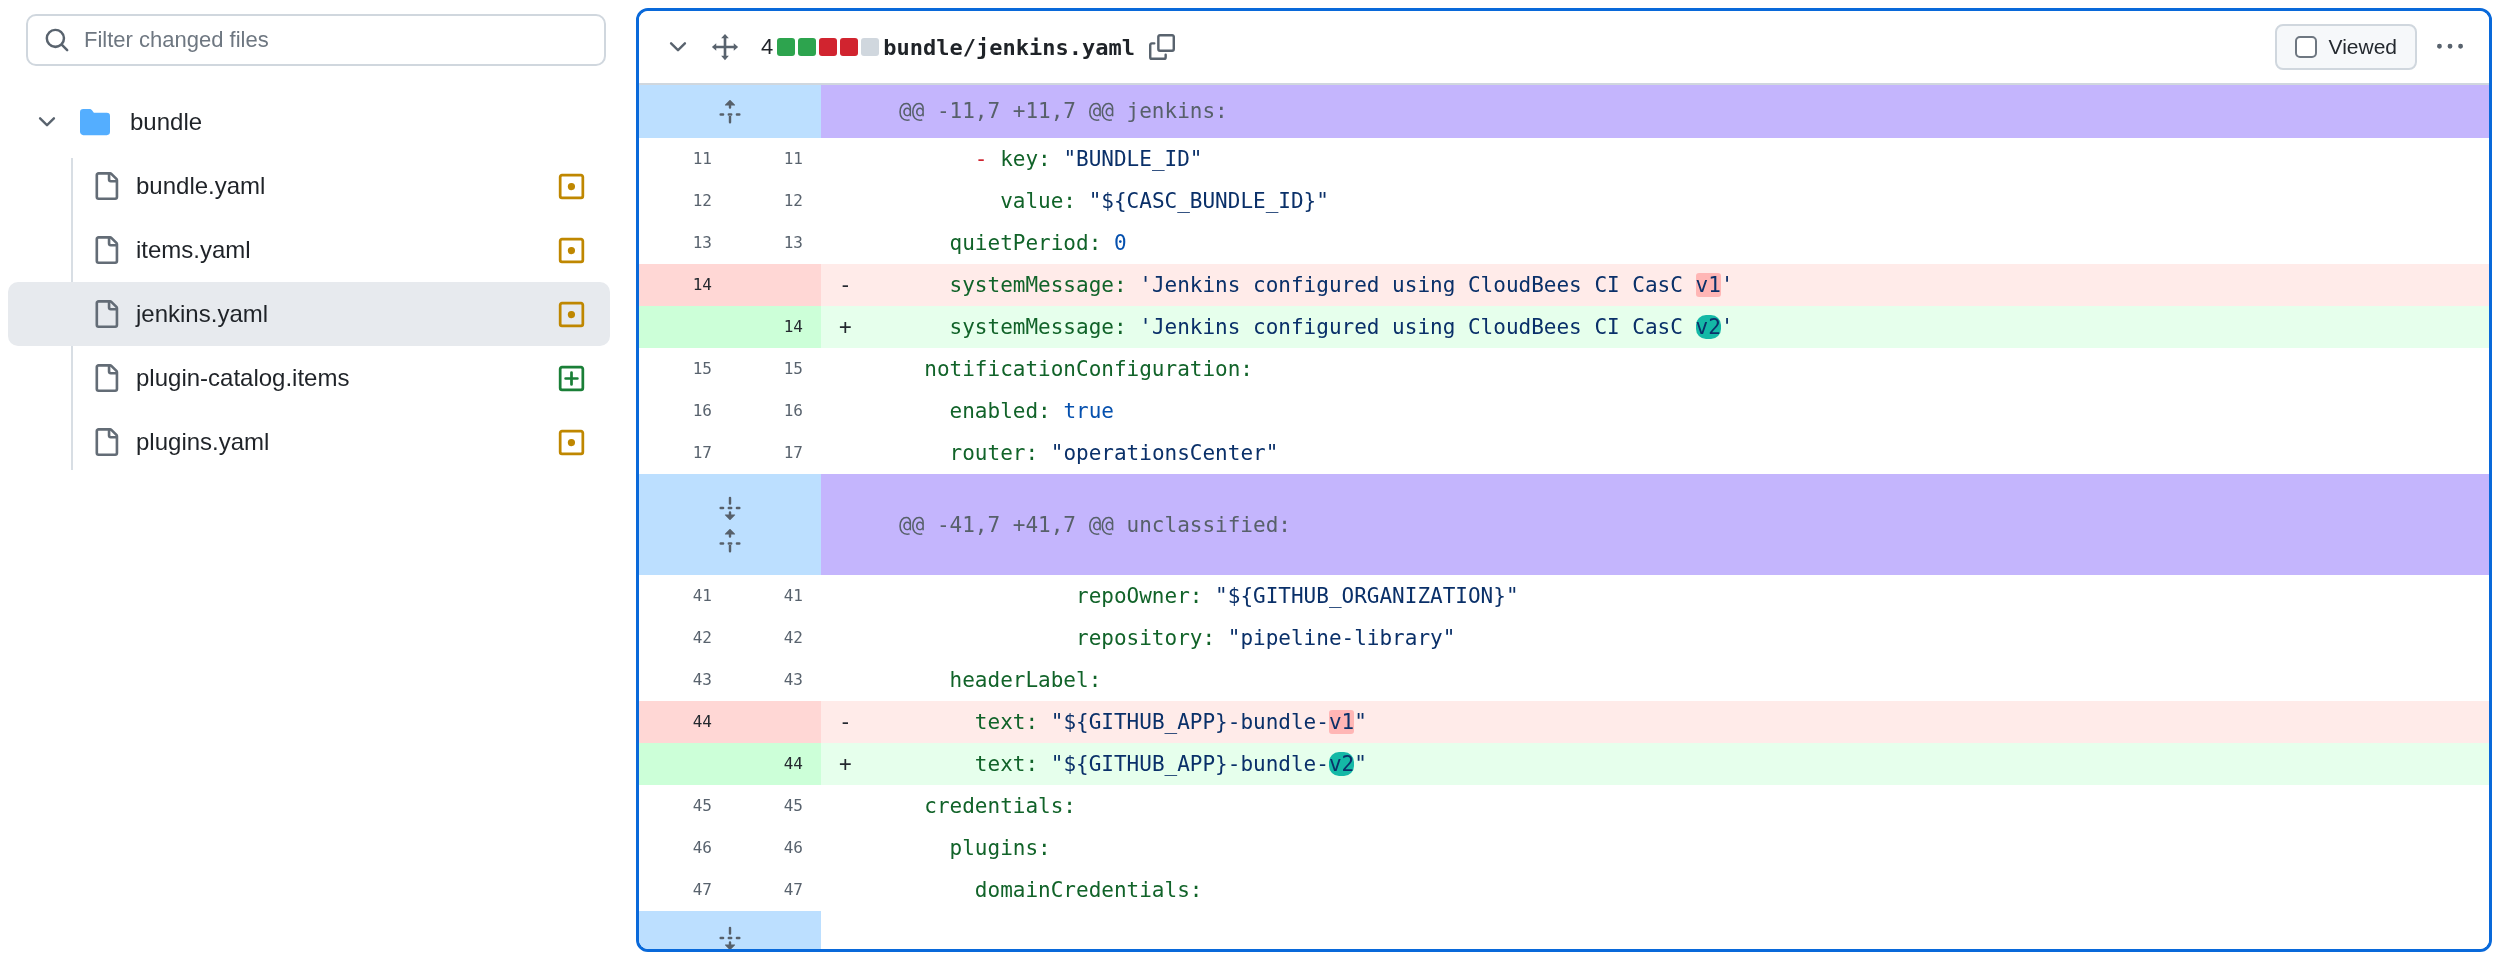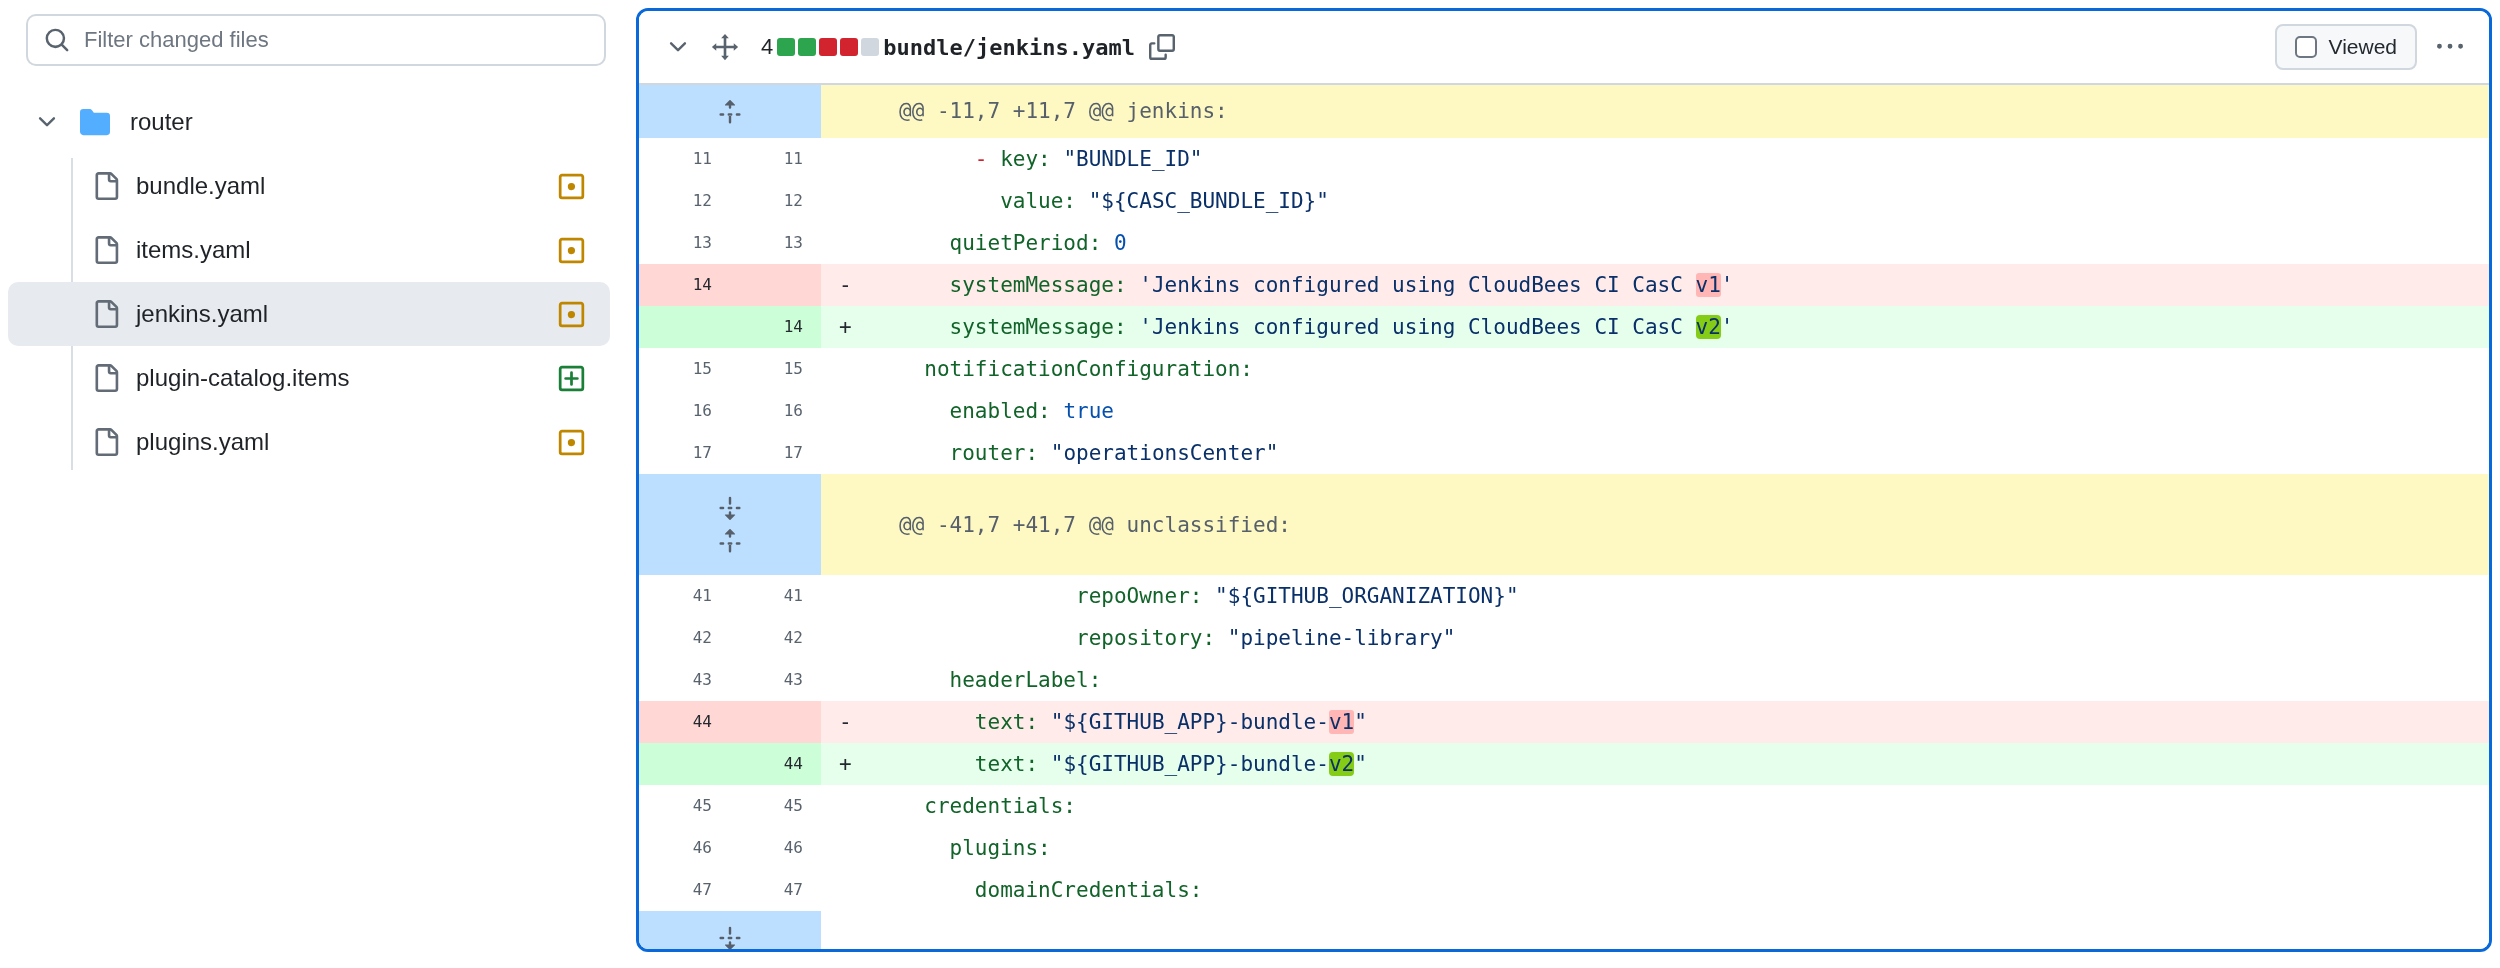--- a/index.html
+++ b/index.html
@@ -61,30 +61,30 @@
   .drow.del .num { background:#ffd7d5; color:#24292f; }
   .drow.del .code { background:#ffebe9; }
   .drow.add .num { background:#ccffd8; color:#24292f; }
   .drow.add .code { background:#e6ffec; }
 
   .drow.hunkrow { grid-template-columns:182px 1fr; height:53px; line-height:53px; }
   .drow.hunkrow.tall { height:101px; line-height:normal;border-radius:14px; }
   .hunk-gutter { background:#bcdfff; display:flex; flex-direction:column; align-items:center;
     justify-content:center; gap:7px; cursor:pointer; }
   .hunk-gutter svg { width:26px; height:26px; fill:#57606a; display:block; }
-  .hunk-text { background:#fef9c3; color:#57606a; padding-left:78px; display:flex; align-items:center; white-space:pre; }
+  .hunk-text { background:#c4b5fd; color:#57606a; padding-left:78px; display:flex; align-items:center; white-space:pre; }
   .drow.bottomrow .hunk-text { background:#ffffff; }
 
   .tk-pln { color:#1f2328; }
   .tk-key { color:#116329; }
   .tk-str { color:#0a3069; }
   .tk-num { color:#0550ae; }
   .tk-dash { color:#cf222e; }
   .hl-del { background:rgba(255,129,130,.5); border-radius:3px; }
-  .hl-add { background:#84cc16; border-radius:4px; }
+  .hl-add { background:#14b8a6; border-radius:10px; }
 </style>
 </head>
 <body>
 
 <svg width="0" height="0" style="position:absolute">
   <symbol id="i-search" viewBox="0 0 16 16">
       <path d="M10.68 11.74a6 6 0 0 1-7.922-8.982 6 6 0 0 1 8.982 7.922l3.04 3.04a.749.749 0 0 1-.326 1.275.749.749 0 0 1-.734-.215ZM11.5 7a4.499 4.499 0 1 0-8.997 0A4.499 4.499 0 0 0 11.5 7Z"></path>
     </symbol>
   <symbol id="i-chevron-down" viewBox="0 0 16 16">
       <path d="M12.78 5.22a.749.749 0 0 1 0 1.06l-4.25 4.25a.749.749 0 0 1-1.06 0L3.22 6.28a.749.749 0 1 1 1.06-1.06L8 8.939l3.72-3.719a.749.749 0 0 1 1.06 0Z"></path>
@@ -130,21 +130,21 @@
   <div class="tree">
     <div class="guide-line"></div>
 
     <div class="tree-row folder-row">
       <svg class="chev">
           <use href="#i-chevron-down"></use>
         </svg>
       <svg class="fold">
           <use href="#i-folder"></use>
         </svg>
-      <span>router</span>
+      <span>bundle</span>
     </div>
 
     <div class="tree-row file-row">
       <svg class="ficon">
           <use href="#i-file"></use>
         </svg>
       <span>bundle.yaml</span>
       <svg class="badge mod">
           <use href="#i-diff-modified"></use>
         </svg>

